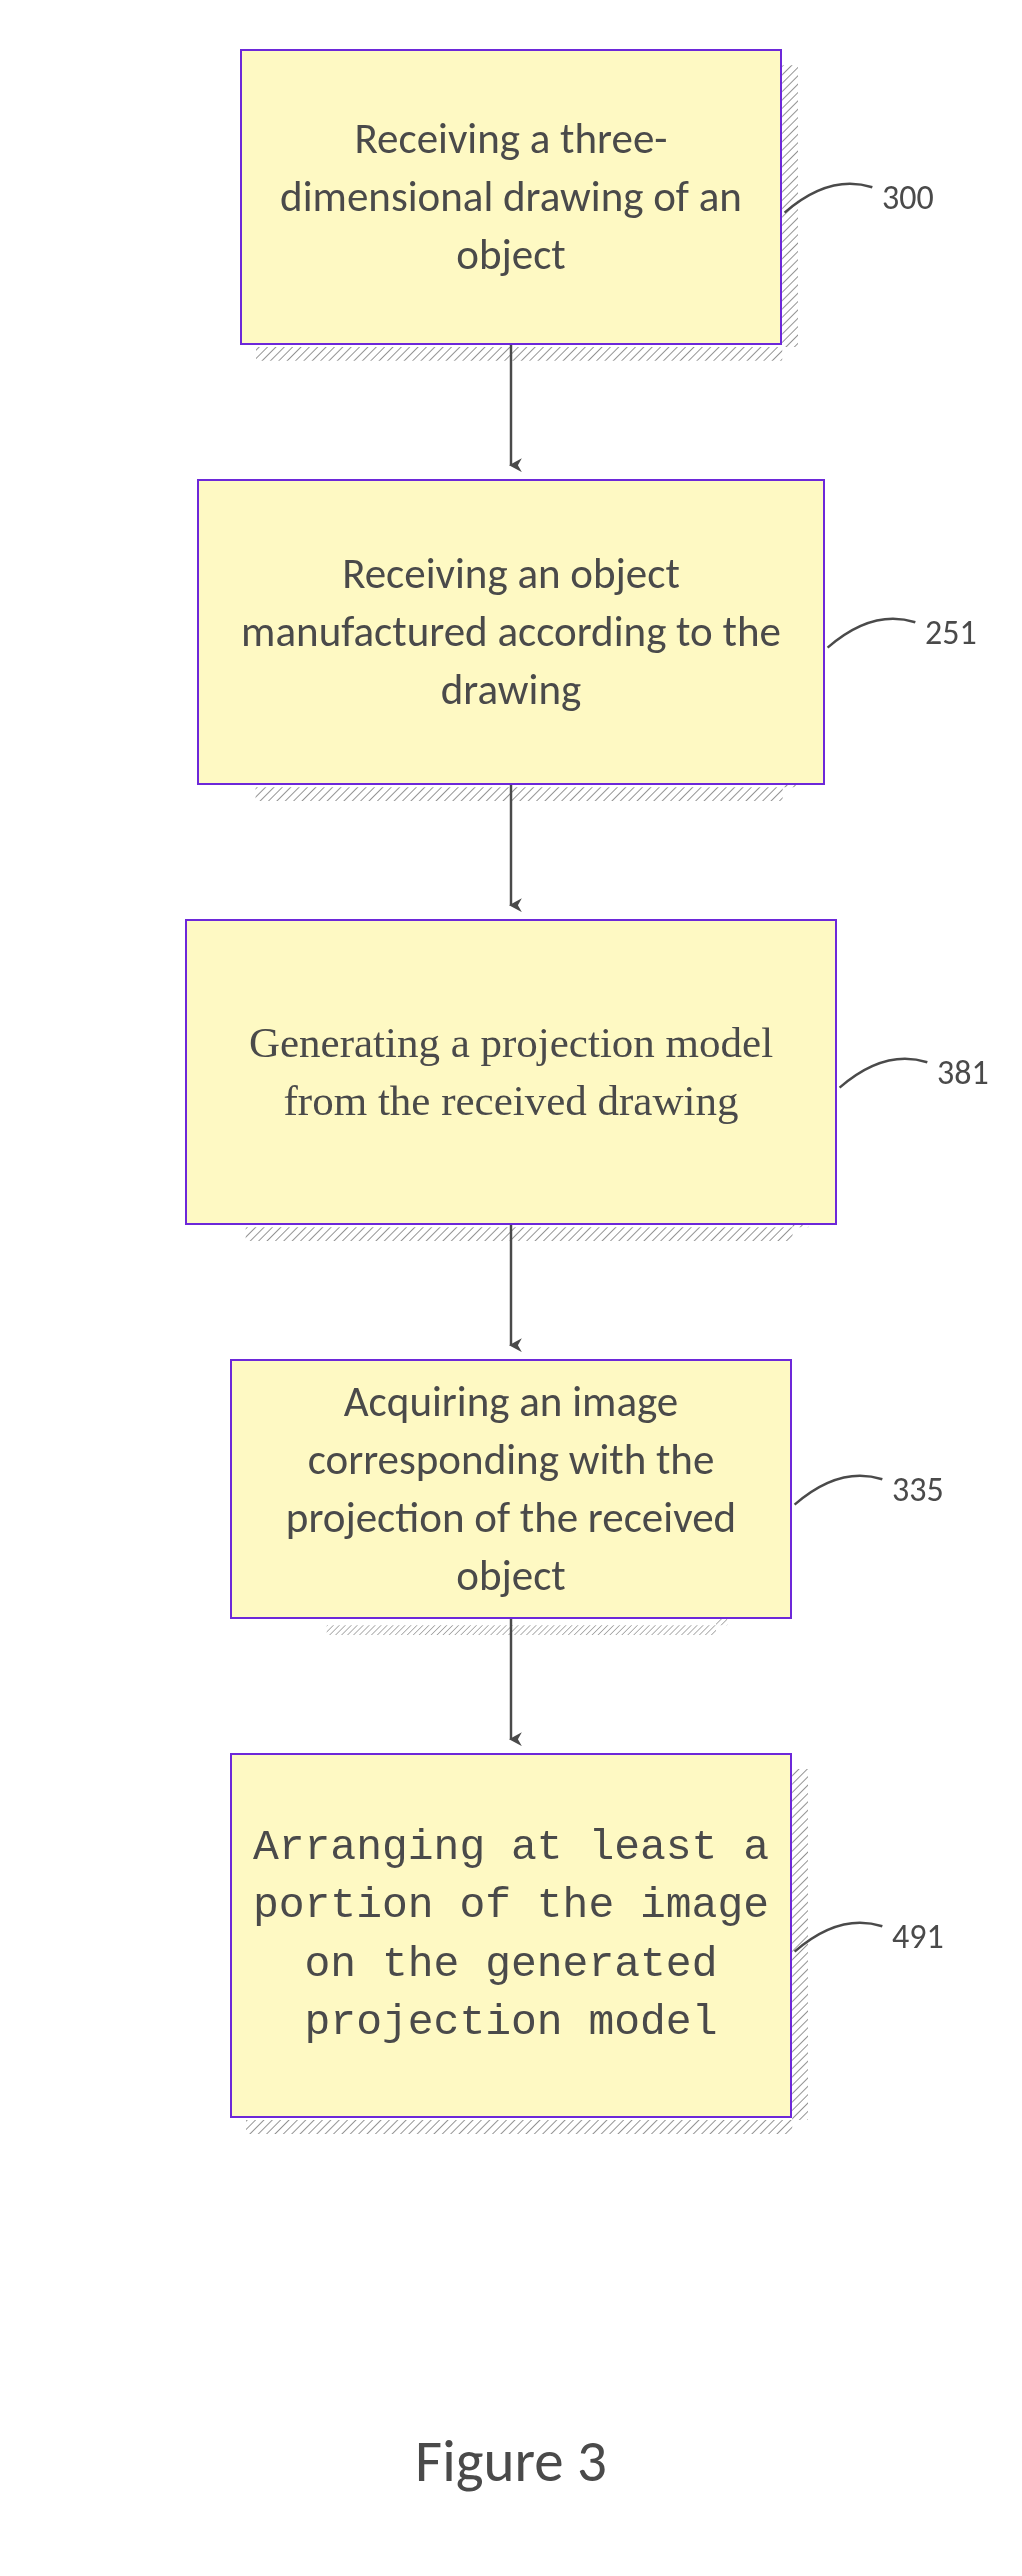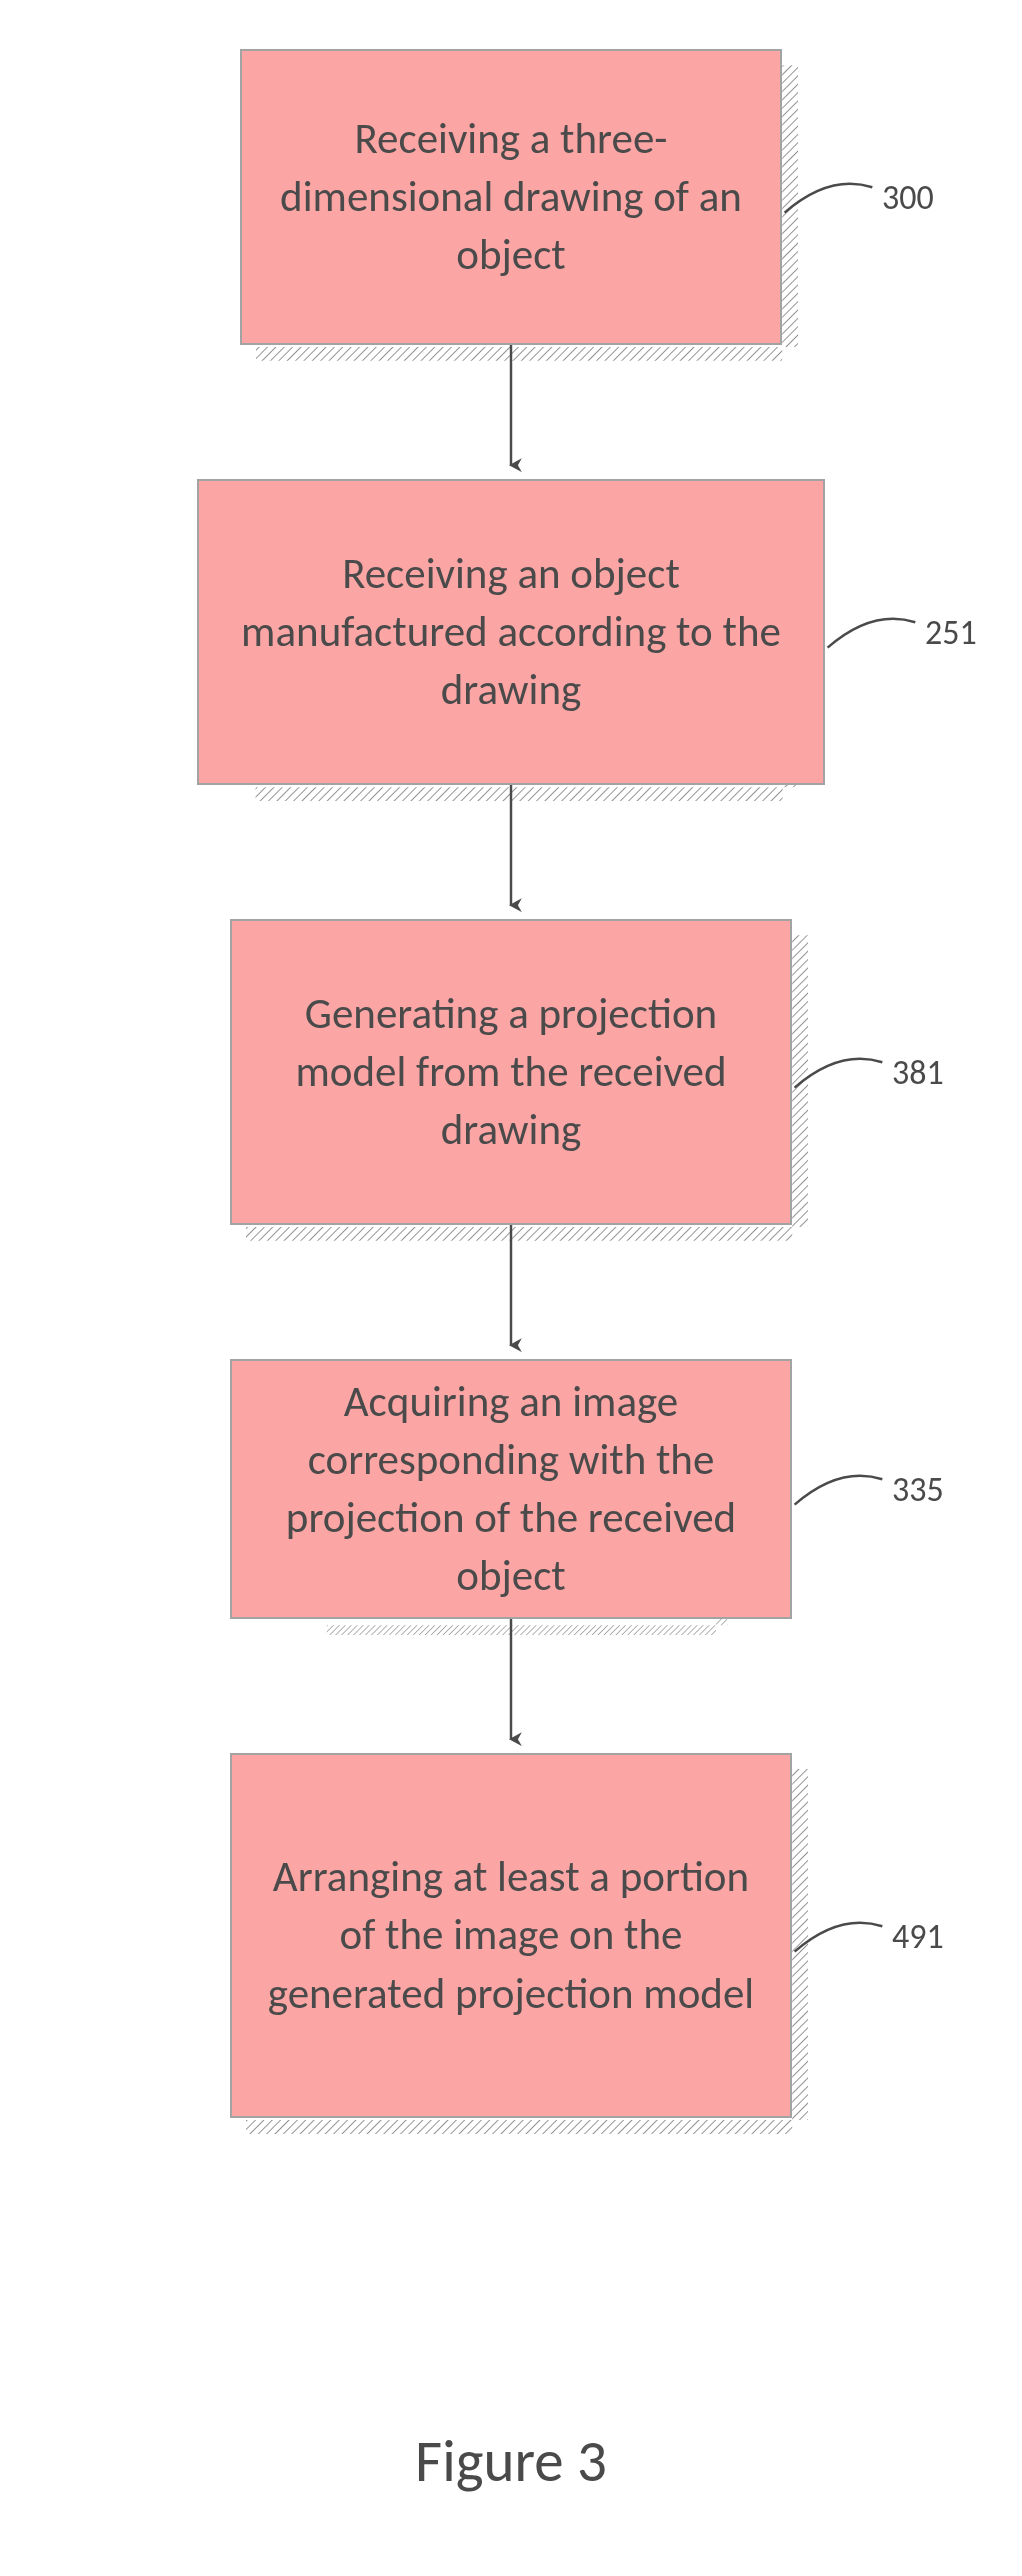--- a/index.html
+++ b/index.html
@@ -19,22 +19,22 @@
       flex-direction: column;
       align-items: center;
     }
     .step-wrapper {
       position: relative;
       display: flex;
       align-items: center;
     }
     .box {
       position: relative;
-      background: #fca5a5;
-      border: 2px solid #a3a3a3;
+      background: #fef9c3;
+      border: 2px solid #6d28d9;
       display: flex;
       align-items: center;
       justify-content: center;
       text-align: center;
       font-size: 43px;
       line-height: 1.35;
       font-weight: 400;
       padding: 20px;
       z-index: 2;
     }
@@ -74,23 +74,23 @@
     .figure-title {
       position: absolute;
       bottom: 79px;
       width: 100%;
       text-align: center;
       font-size: 59px;
     }
     
     .s0 .box { width: 542px; height: 296px; }
     .s1 .box { width: 628px; height: 306px; }
-    .s2 .box { width: 562px; height: 306px; }
+    .s2 .box { width: 652px; height: 306px; font-family: Liberation Serif, serif; }
     .s3 .box { width: 562px; height: 260px; }
-    .s4 .box { width: 562px; height: 365px; }
+    .s4 .box { width: 562px; height: 365px; font-family: Liberation Mono, monospace; }
 
     .arrow-container { height: 134px; display:flex; align-items:flex-start; }
   </style>
 </head>
 <body>
 
 <svg width="0" height="0" style="position:absolute">
   <defs>
     <pattern id="hatch" patternUnits="userSpaceOnUse" width="6" height="6" patternTransform="rotate(45)">
       <line x1="0" y1="0" x2="0" y2="6" stroke="#4a4a4a" stroke-width="1.2"></line>

